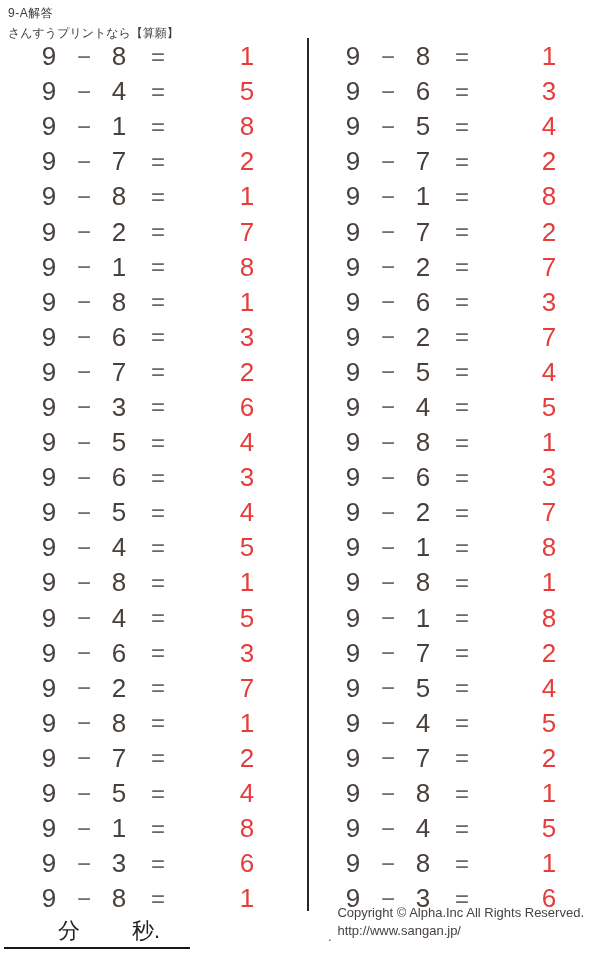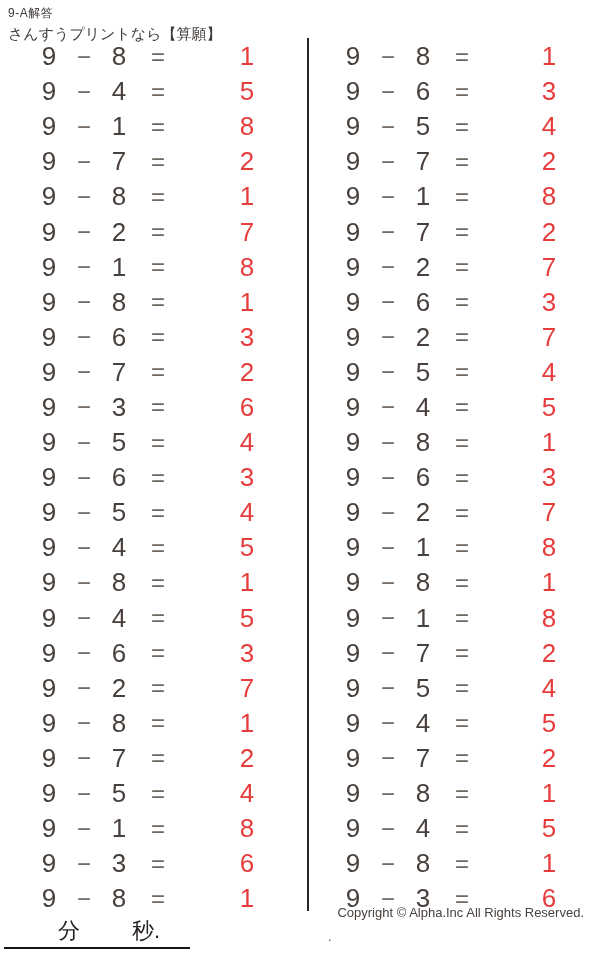--- a/index.html
+++ b/index.html
@@ -5,21 +5,21 @@
   html, body { margin:0; padding:0; background:#ffffff; }
   .page {
     position:relative; width:600px; height:954px; background:#ffffff;
     overflow:hidden;
     font-family:"Liberation Sans","DejaVu Sans",sans-serif;
     border-radius:7px;
   }
   
   .header { position:absolute; left:8px; top:5px; color:#3f3a37; }
   .header .line1 { font-size:12px; letter-spacing:0.5px; }
-  .header .line2 { font-size:15px; margin-top:3px;text-align:center; }
+  .header .line2 { font-size:12px; margin-top:3px;text-align:center; }
 
   
   .divider { position:absolute; left:307px; top:38px; width:2px; height:873px; background:#2b2624; }
 
   
   .col { position:absolute; top:39px; }
   .col-left  { left:8px;   width:292px; }
   .col-right { left:312px; width:288px; }
 
   .prob-row {
@@ -513,15 +513,16 @@
   <div class="time-line">
     <span class="min">分</span>
     <span class="sec">秒.</span>
   </div>
 
   <div class="page-num">7/100</div>
   <div class="footer-dot">.</div>
 
   <div class="copyright">
     <div>Copyright ©  Alpha.Inc All Rights Reserved.</div>
+    <div>http://www.sangan.jp/</div>
   </div>
 
 </div>
 
 </body></html>

